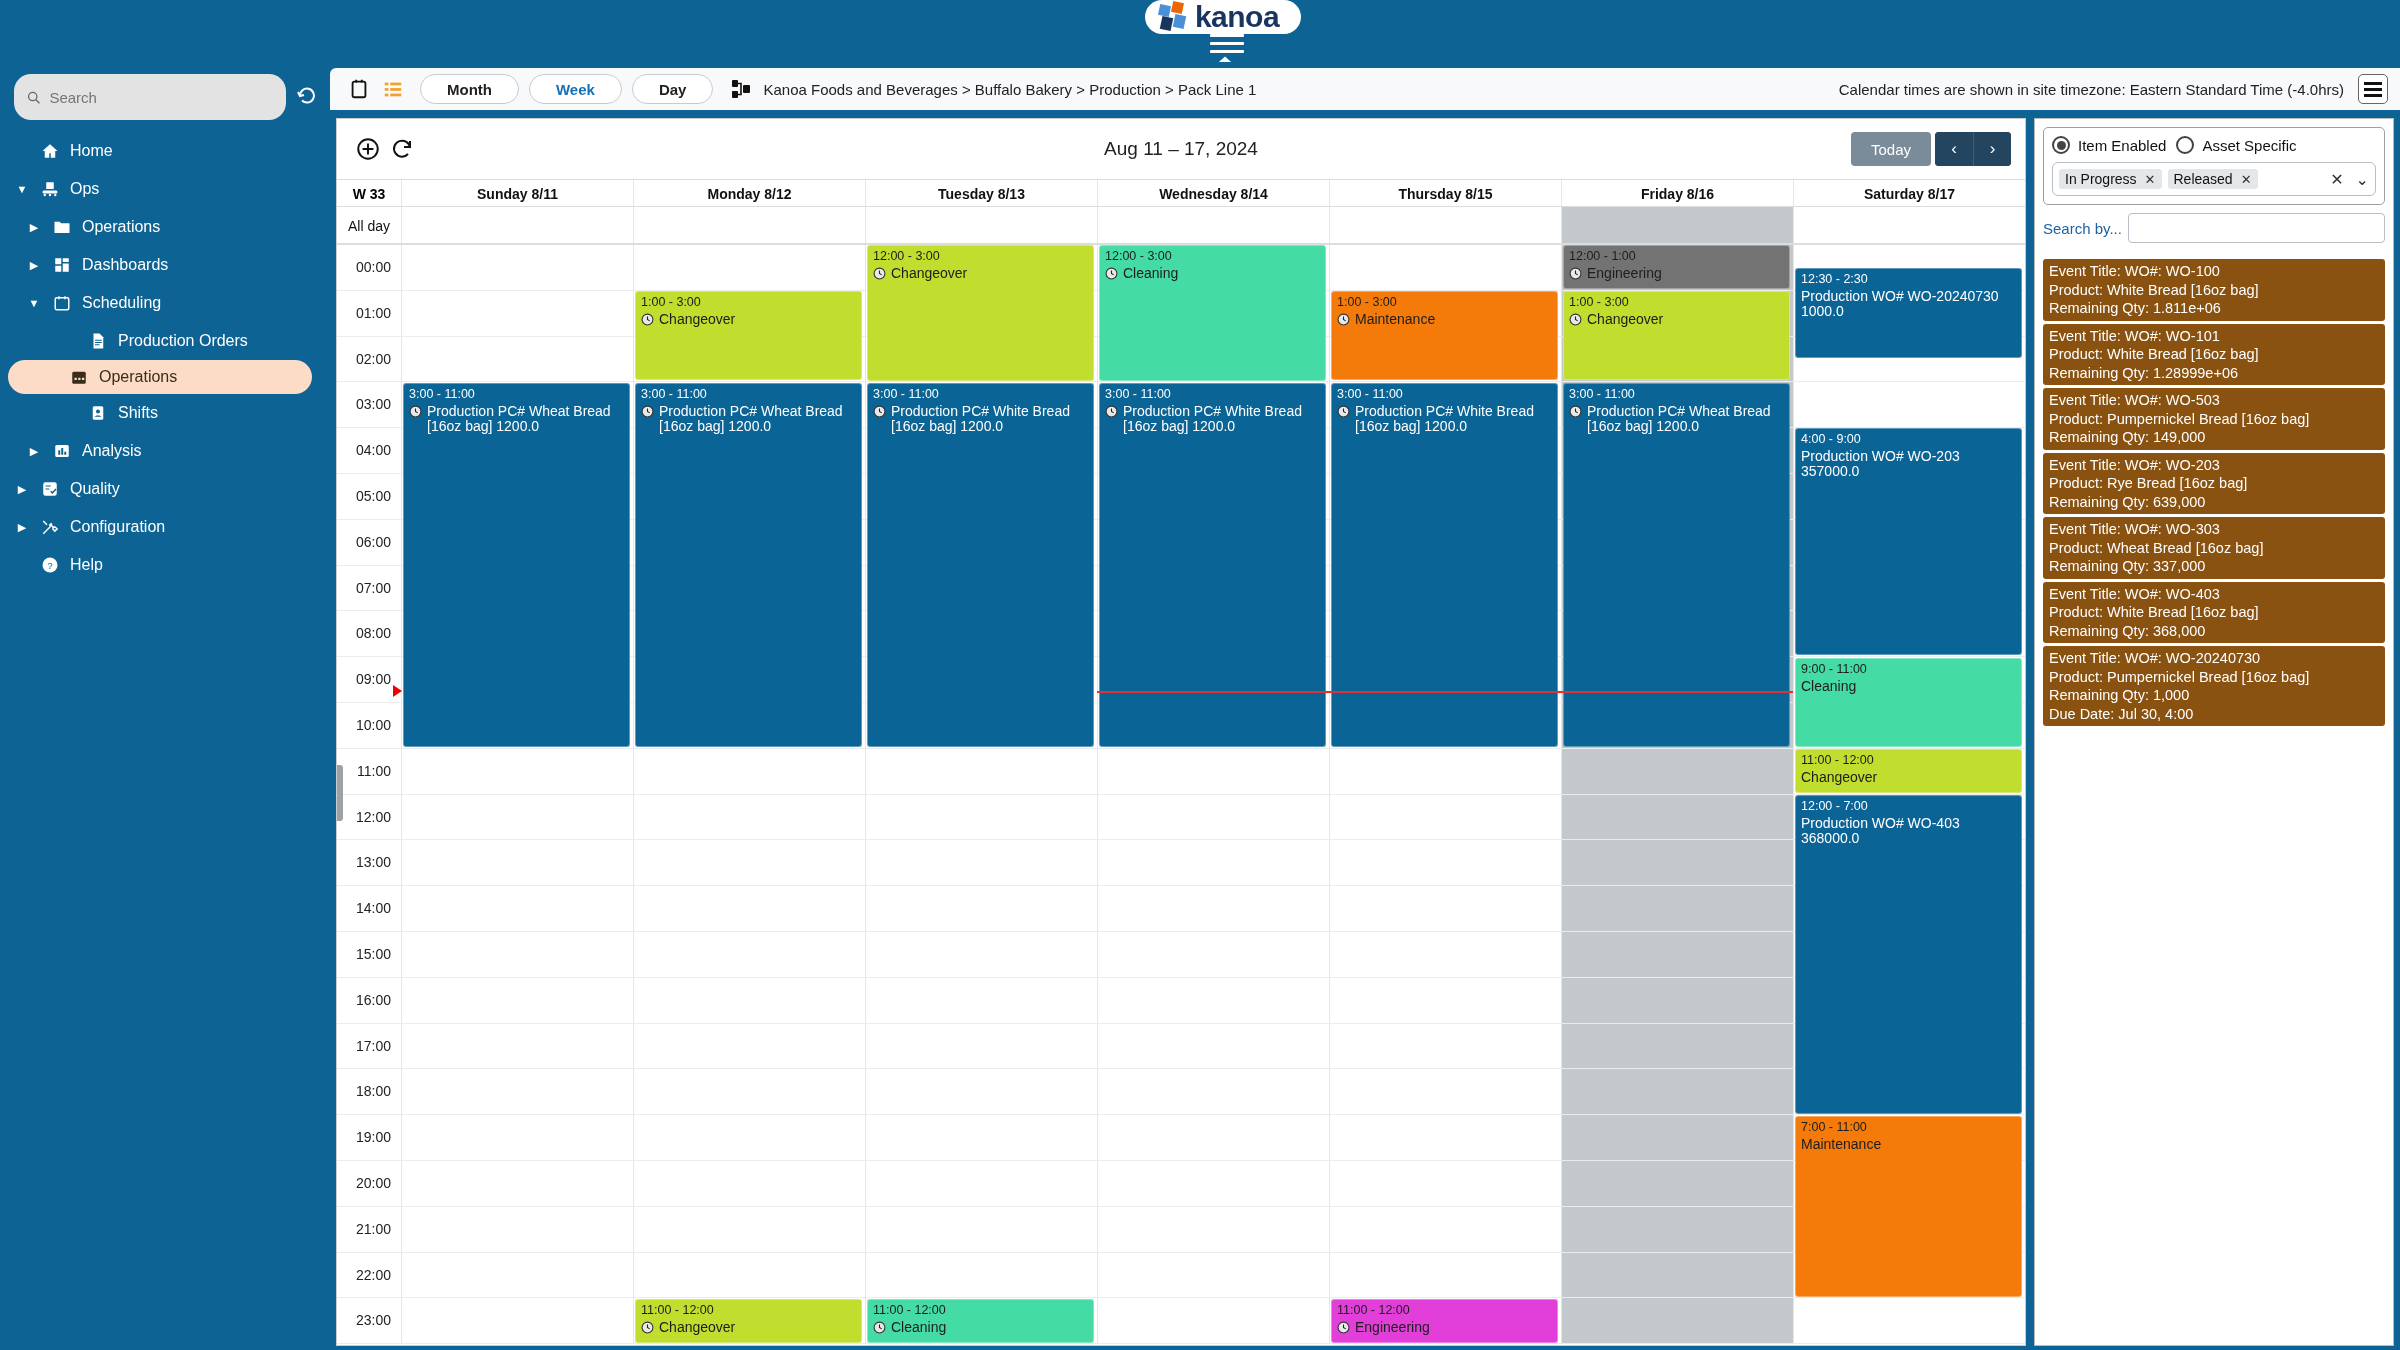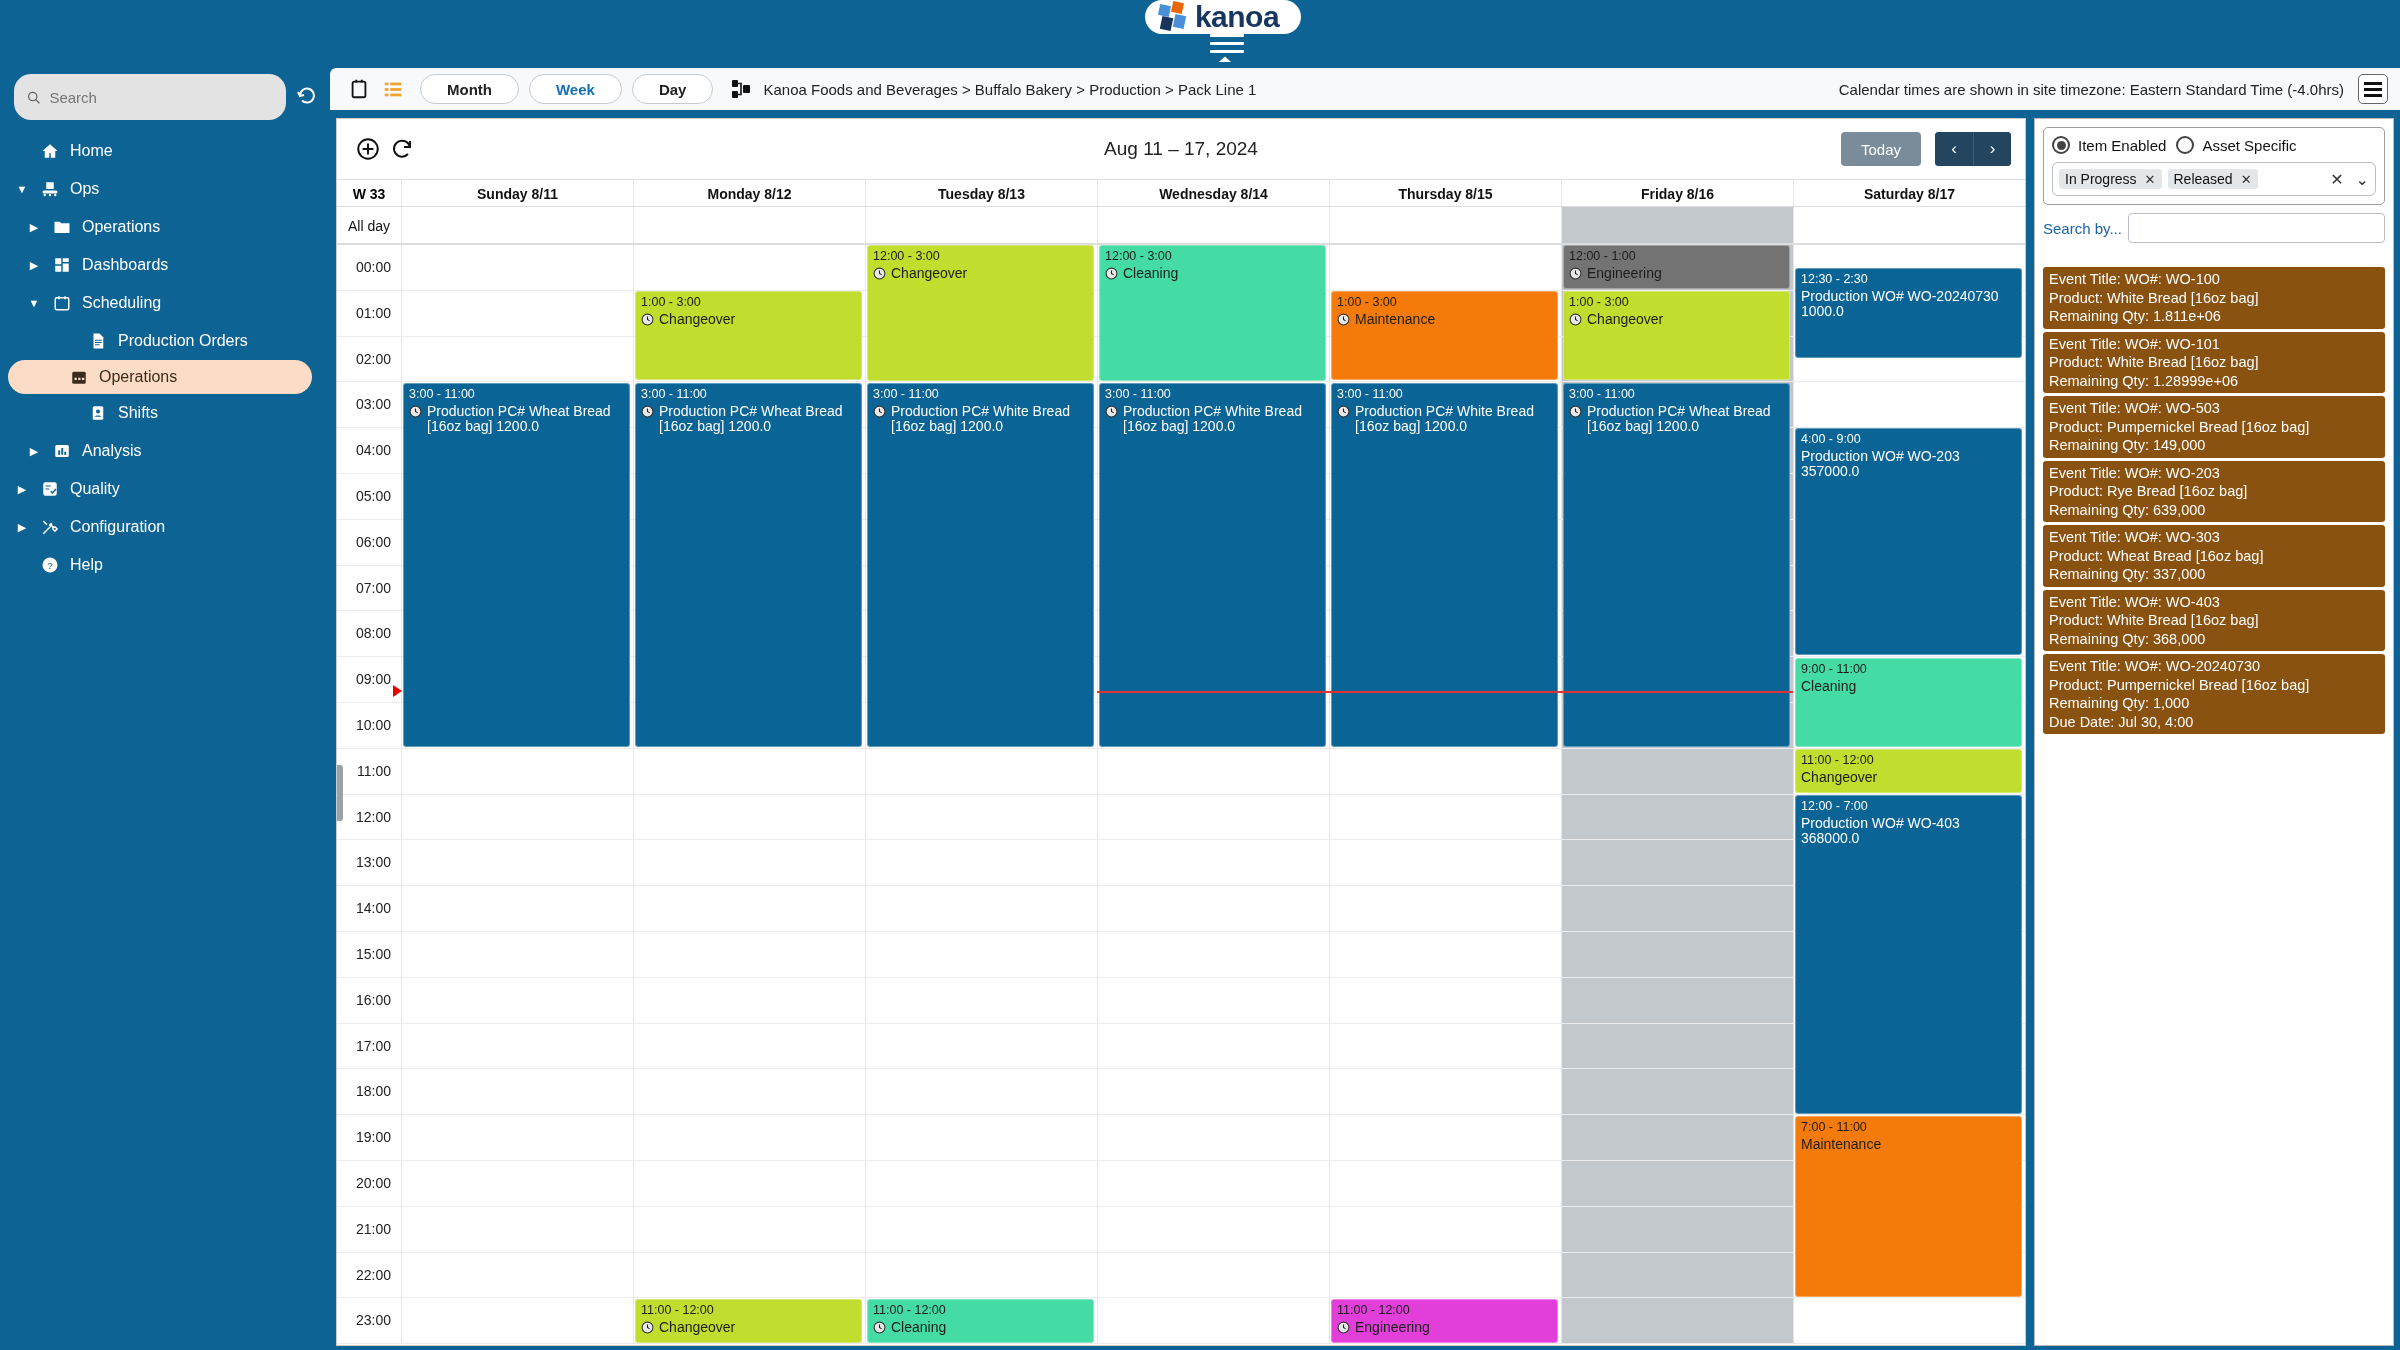--- a/index.html
+++ b/index.html
@@ -56,21 +56,21 @@
   .breadcrumb { margin-left: 16px; display:flex; align-items:center; gap:10px; font-size:15px; color:#222; }
   .tzlabel { margin-left:auto; font-size:15px; color:#222; }
   .listtoggle { margin-left: 14px; width:30px;height:30px;border:1px solid #666;border-radius:5px;display:flex;flex-direction:column;justify-content:center;align-items:center;gap:3px;cursor:pointer;background:#fff; }
   .listtoggle i { display:block; width:18px; height:3px; background:#111; }
 
   
   .calwrap { position:absolute; left:6px; top:56px; width: 1690px; height: 1228px; background:#fff; border:1px solid #ccc; }
   .calhead { height: 60px; display:flex; align-items:center; padding: 0 14px; position:relative; }
   .cal-add, .cal-refresh { width:34px;height:34px;display:flex;align-items:center;justify-content:center;cursor:pointer;color:#111; }
   .cal-range { position:absolute; left:0; right:0; text-align:center; font-size:19px; color:#222; pointer-events:none; }
-  .cal-rightctrls { margin-left:auto; display:flex; align-items:center; gap:14px; }
+  .cal-rightctrls { margin-left:auto; display:flex; align-items:center; gap:4px; }
   .todaybtn { background:#7a8b99; color:#fff; border:none; border-radius:4px; height:34px; padding:0 20px; font-size:15px; cursor:pointer; font-family:"Liberation Sans",sans-serif; }
   .arrowgrp { display:flex; background:#24455f; border-radius:4px; overflow:hidden; }
   .arrowgrp button { background:#24455f; color:#fff; border:none; width:38px; height:34px; font-size:17px; cursor:pointer; }
   .arrowgrp button + button { border-left:1px solid #3c5d77; }
 
   .daysrow { display:flex; border-top:1px solid #ddd; border-bottom:1px solid #ddd; height:28px; }
   .daycell { flex:1; text-align:center; font-size:14px; font-weight:bold; color:#111; line-height:28px; border-left:1px solid #e6e6e6; }
   .gutter { width:64px; flex:none; text-align:center; font-size:14px; font-weight:bold; line-height:28px; }
   .alldayrow { display:flex; height:38px; border-bottom:2px solid #ddd; }
   .alldaycell { flex:1; border-left:1px solid #e6e6e6; }
@@ -100,21 +100,21 @@
   .radio { display:flex; align-items:center; gap:8px; font-size:15px; color:#111; cursor:pointer; }
   .rdot { width:18px;height:18px;border:2px solid #444;border-radius:50%; display:flex;align-items:center;justify-content:center; }
   .rdot.on:after { content:""; width:9px;height:9px;border-radius:50%;background:#444; }
   .chipsrow { margin-top:8px; border:1px solid #b9bec4; border-radius:6px; height:34px; display:flex; align-items:center; padding:0 6px; gap:6px; }
   .chip { background:#e3e7ea; border-radius:3px; padding:2px 6px; font-size:14px; color:#111; display:flex; align-items:center; gap:8px; cursor:pointer; }
   .chip .x { font-size:13px; color:#333; }
   .chipsrow .tail { margin-left:auto; display:flex; gap:12px; align-items:center; color:#333; }
   .searchbyrow { margin-top:8px; display:flex; align-items:center; gap:6px; }
   .searchbylabel { font-size:15px; color:#1a63a8; }
   .searchbyinput { flex:1; height:30px; border:1px solid #b9bec4; border-radius:4px; outline:none; padding:0 8px; font-size:14px; font-family:"Liberation Sans",sans-serif; }
-  .wolist { margin-top:24px; }
+  .wolist { margin-top:16px; }
   .wocard { background:#8a5210; color:#fff; border-radius:3px; padding:3px 6px; margin-bottom:3px; font-size:14.5px; line-height:18.5px; cursor:pointer; }
 </style>
 </head>
 <body>
 
 <div class="app">
 
   <div class="topbar">
     <div class="logo-pill">
       <span class="logo-mark">

